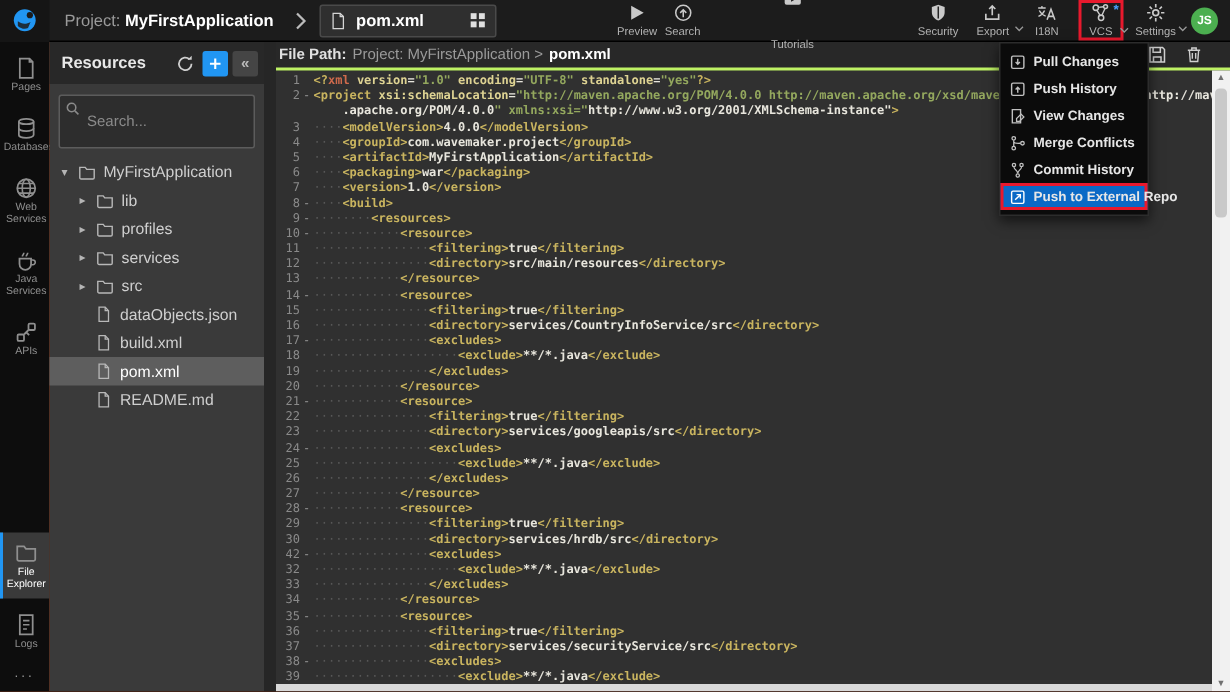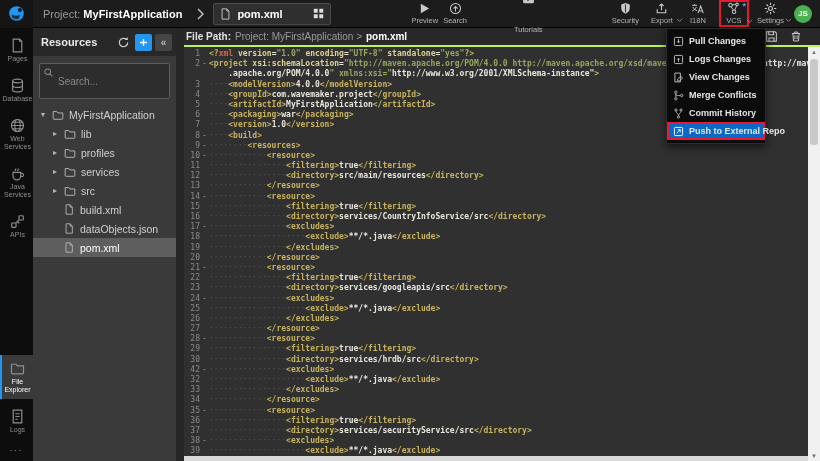--- a/index.html
+++ b/index.html
@@ -348,41 +348,51 @@
           <span>src</span>
         </div>
         <div class="tree-row" style="padding-left: 20px;">
           <span class="arrow"></span>
           <span class="ticon">
             <svg width="11" height="11" viewBox="0 0 14 14">
               <path d="M2.6 1h5.2L10.6 4v9H2.6z" fill="none" stroke="currentColor" stroke-width="1.1"></path>
               <path d="M7.8 1v3h2.8" fill="none" stroke="currentColor" stroke-width="1.1"></path>
             </svg>
           </span>
-          <span>build.xml</span>
+          <span>dataObjects.json</span>
         </div>
         <div class="tree-row" style="padding-left: 20px;">
           <span class="arrow"></span>
           <span class="ticon">
             <svg width="11" height="11" viewBox="0 0 14 14">
               <path d="M2.6 1h5.2L10.6 4v9H2.6z" fill="none" stroke="currentColor" stroke-width="1.1"></path>
               <path d="M7.8 1v3h2.8" fill="none" stroke="currentColor" stroke-width="1.1"></path>
             </svg>
           </span>
-          <span>dataObjects.json</span>
+          <span>build.xml</span>
         </div>
         <div class="tree-row sel" style="padding-left: 20px;">
           <span class="arrow"></span>
           <span class="ticon">
             <svg width="11" height="11" viewBox="0 0 14 14">
               <path d="M2.6 1h5.2L10.6 4v9H2.6z" fill="none" stroke="currentColor" stroke-width="1.1"></path>
               <path d="M7.8 1v3h2.8" fill="none" stroke="currentColor" stroke-width="1.1"></path>
             </svg>
           </span>
           <span>pom.xml</span>
+        </div>
+        <div class="tree-row" style="padding-left: 20px;">
+          <span class="arrow"></span>
+          <span class="ticon">
+            <svg width="11" height="11" viewBox="0 0 14 14">
+              <path d="M2.6 1h5.2L10.6 4v9H2.6z" fill="none" stroke="currentColor" stroke-width="1.1"></path>
+              <path d="M7.8 1v3h2.8" fill="none" stroke="currentColor" stroke-width="1.1"></path>
+            </svg>
+          </span>
+          <span>README.md</span>
         </div>
       </div>
     <div class="panel-thumb"></div>
   </aside>
 
   <div class="strip"></div>
 
   <main class="editor">
     <div class="fpbar">
       <span class="fp-label">File Path:</span>
@@ -459,21 +469,21 @@
           <rect x="1.8" y="1.8" width="10.4" height="10.4" rx="1.2" fill="none" stroke="currentColor" stroke-width="1.2"></rect>
           <path d="M7 4v4.4M5.2 6.8L7 8.6l1.8-1.8" fill="none" stroke="currentColor" stroke-width="1.2"></path>
         </svg>
         <span>Pull Changes</span>
       </div>
       <div class="menu-item">
         <svg width="11" height="11" viewBox="0 0 14 14">
           <rect x="1.8" y="1.8" width="10.4" height="10.4" rx="1.2" fill="none" stroke="currentColor" stroke-width="1.2"></rect>
           <path d="M7 10V5.6M5.2 7.2L7 5.4l1.8 1.8" fill="none" stroke="currentColor" stroke-width="1.2"></path>
         </svg>
-        <span>Logs Changes</span>
+        <span>Push History</span>
       </div>
       <div class="menu-item">
         <svg width="11" height="11" viewBox="0 0 14 14">
           <path d="M2.4 1.4h7v11.2h-7z" fill="none" stroke="currentColor" stroke-width="1.2"></path>
           <path d="M9.8 5.2l2.4 2.4-3.8 3.8H6v-2.4z" fill="none" stroke="currentColor" stroke-width="1.1"></path>
         </svg>
         <span>View Changes</span>
       </div>
       <div class="menu-item">
         <svg width="11" height="11" viewBox="0 0 14 14">

